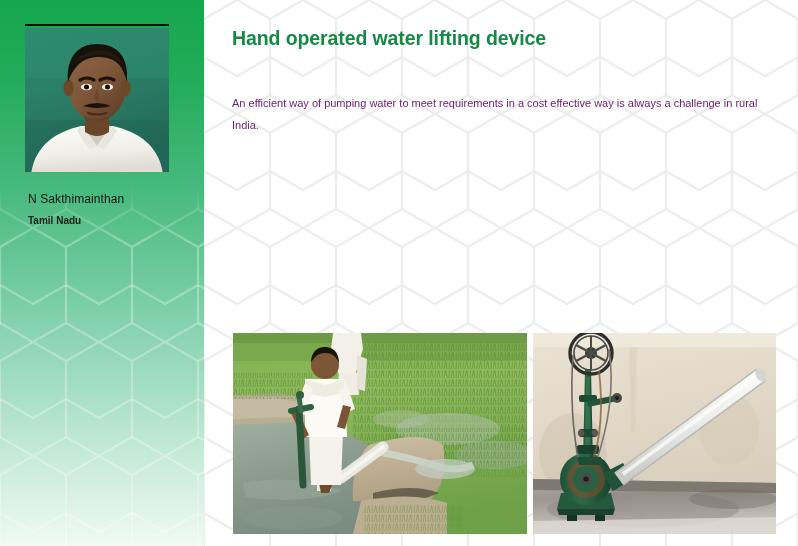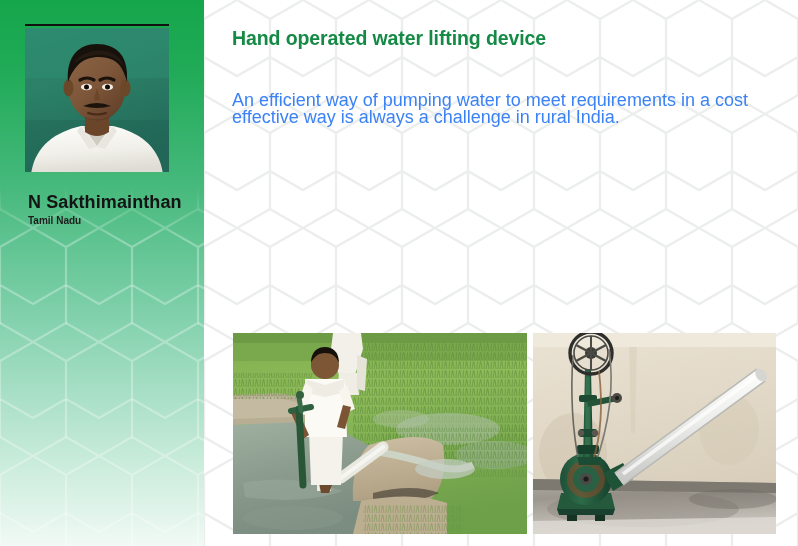--- a/index.html
+++ b/index.html
@@ -83,22 +83,22 @@
     height: 146px;
     overflow: hidden;
     background: #2f7b63;
   }
   .portrait-photo svg { display: block; }
 
   .author-name {
     position: absolute;
     left: 28px;
     top: 192px;
-    font-size: 18px;
-    font-weight: bold;
+    font-size: 12px;
+    font-weight: normal;
     color: #141414;
     letter-spacing: 0.1px;
     z-index: 3;
   }
   .author-state {
     position: absolute;
     left: 28px;
     top: 215px;
     font-size: 10px;
     font-weight: bold;
@@ -124,23 +124,23 @@
     font-weight: bold;
     color: #158a46;
     letter-spacing: -0.1px;
     white-space: nowrap;
   }
 
   .body-text {
     position: absolute;
     left: 28px;
     width: 550px;
-    font-size: 18px;
-    line-height: 17px;
-    color: #3b82f6;
+    font-size: 11px;
+    line-height: 22px;
+    color: #701a75;
   }
   .para-1 { top: 92px; text-align: left; }
   .para-2 { top: 143px; text-align: justify; }
   .para-3 { top: 211px; text-align: left; }
 
   
   .photo {
     position: absolute;
     overflow: hidden;
     background: #dddddd;

